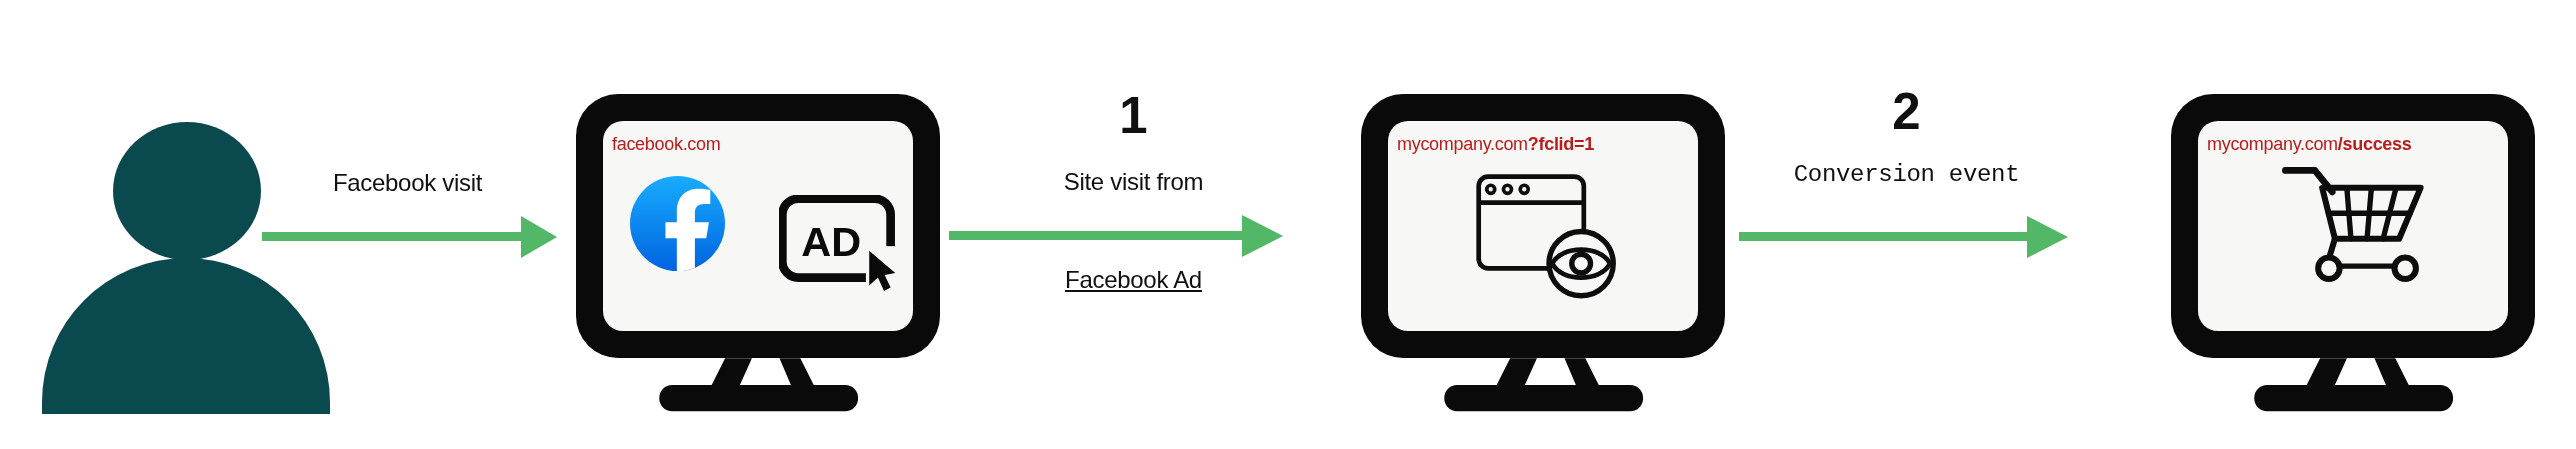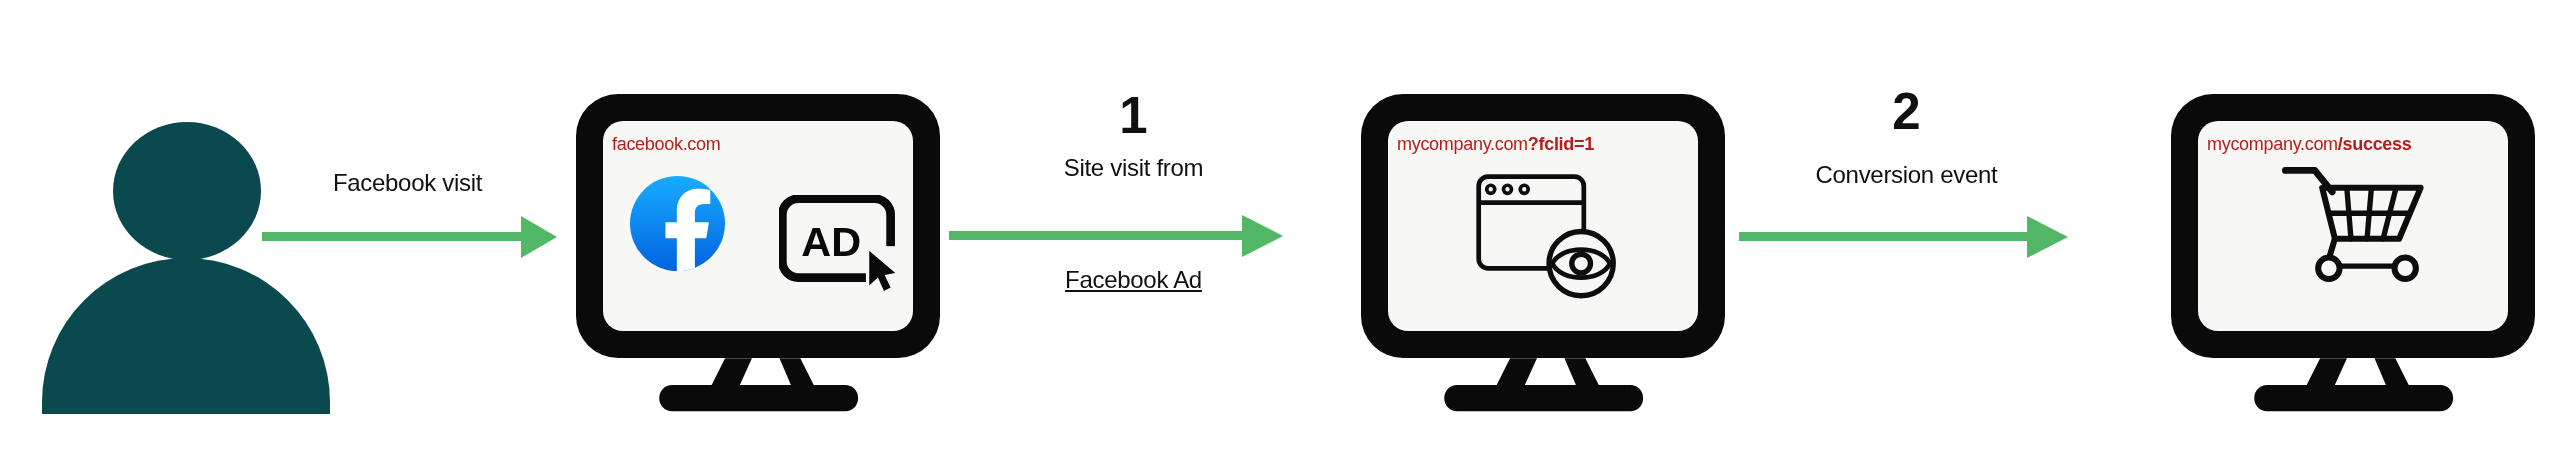--- a/index.html
+++ b/index.html
@@ -22,24 +22,24 @@
   #arrow2-head{left:1242px;top:215px;border-left:41px solid #53b768;}
   #arrow3-shaft{left:1739px;top:232px;width:288px;}
   #arrow3-head{left:2027px;top:216px;border-left:41px solid #53b768;}
 
   
   .lbl{position:absolute;text-align:center;font-size:24px;line-height:1.1;color:#101010;
        letter-spacing:-0.3px;white-space:nowrap;}
   .digit{position:absolute;text-align:center;font-size:51px;font-weight:bold;color:#101010;}
   #lbl-arrow1{left:260px;top:170px;width:295px;}
   #step1-number{left:966px;top:86px;width:335px;}
-  #step1-line1{left:966px;top:155px;width:335px;}
+  #step1-line1{left:966px;top:169px;width:335px;}
   #step1-line2{left:966px;top:267px;width:335px;text-decoration:underline;}
   #step2-number{left:1739px;top:82px;width:335px;}
-  #step2-label{left:1739px;top:162px;width:335px;}
+  #step2-label{left:1739px;top:162px;width:335px;font-family:Liberation Mono, monospace;}
 
   
   .monitor{position:absolute;top:94px;width:364px;height:322px;}
   .frame{position:absolute;left:0;top:0;width:364px;height:264px;background:#0a0a0a;
          border-radius:42px;}
   .screen{position:absolute;left:27px;top:27px;width:310px;height:210px;background:#f7f7f6;
           border-radius:20px;}
   .stand{position:absolute;left:0;top:264px;}
   .url{position:absolute;left:36px;top:40px;font-size:18px;letter-spacing:-0.3px;
        color:#b91c1c;white-space:nowrap;}

